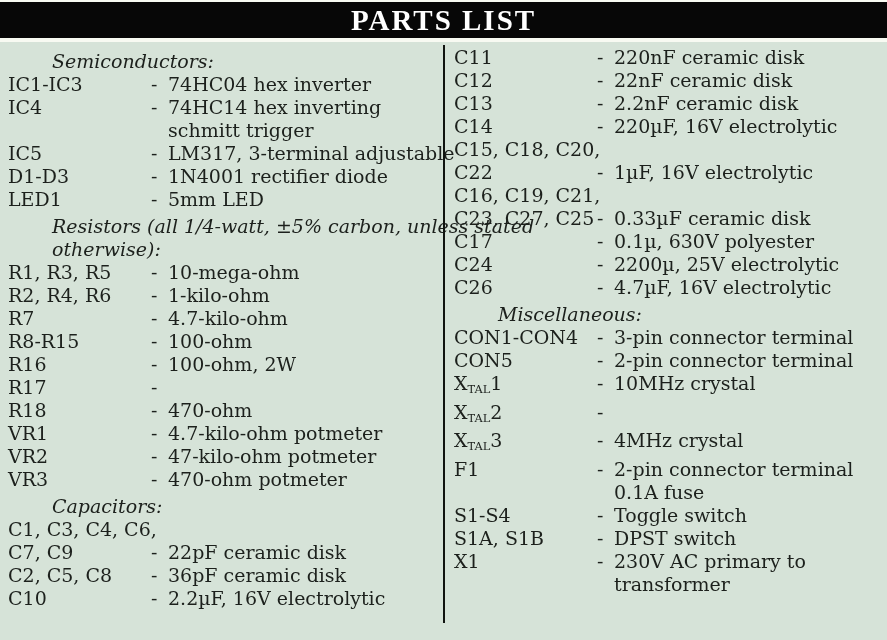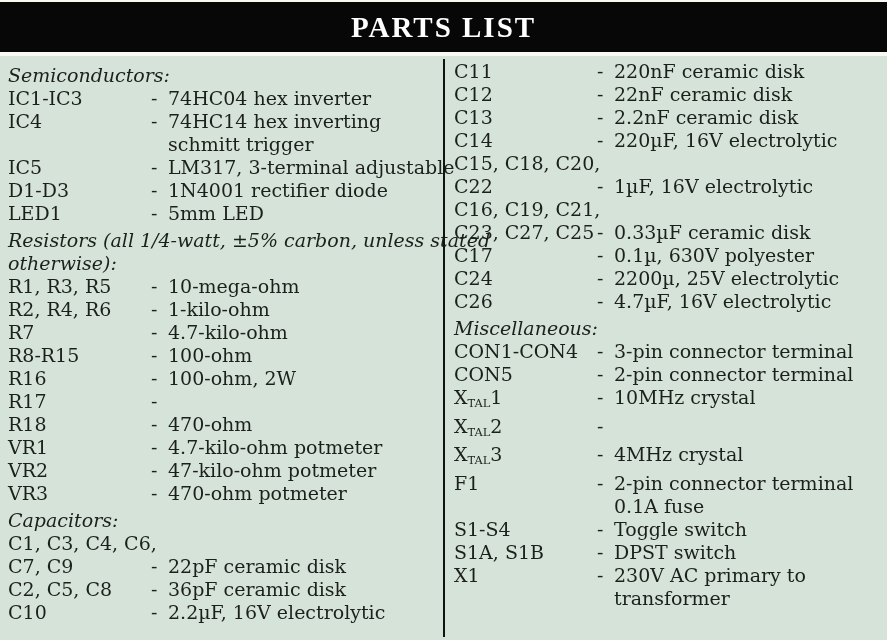--- a/index.html
+++ b/index.html
@@ -6,35 +6,35 @@
     --bg:#d6e3d8; --header-bg:#070707; --header-fg:#ffffff;
     --fg:#1c201c; --rule:#101410; --trim:#f8faf2;
   }
   *{margin:0;padding:0;box-sizing:border-box;}
   html,body{width:887px;height:640px;overflow:hidden;}
   body{background:var(--bg);font-family:"DejaVu Serif",serif;color:var(--fg);}
   .page{position:relative;width:887px;height:640px;}
   .trim{width:887px;background:var(--trim);}
   .trim.top{height:2px;}
   .trim.bottom{height:4px;}
-  .header{width:887px;height:50px;background:var(--header-bg);
+  .header{width:887px;height:36px;background:var(--header-bg);
           display:flex;align-items:center;justify-content:center;}
   .title{font-family:"Liberation Serif",serif;font-weight:bold;font-size:29px;
          letter-spacing:2px;color:var(--header-fg);line-height:1;}
   .content{position:relative;width:887px;height:598px;}
   .col{position:absolute;top:4px;}
   .col.left{left:8px;width:433px;}
   .col.right{left:454px;width:412px;}
   .divider{position:absolute;left:443px;top:3px;width:2px;height:578px;background:var(--rule);}
   .row{display:flex;line-height:23px;font-size:19px;white-space:nowrap;}
   .term{width:143px;flex:0 0 143px;white-space:nowrap;}
   .dash{width:17px;flex:0 0 17px;}
   .desc{flex:1;white-space:nowrap;}
   .section-block{margin-top:4px;}
-  .section-line{font-style:italic;line-height:23px;font-size:19px;white-space:nowrap;}
+  .section-line{font-style:italic;line-height:23px;font-size:19px;white-space:nowrap;margin-left:44px;}
   sub{font-size:0.6em;vertical-align:-0.22em;letter-spacing:0;}
 </style>
 </head>
 <body>
 
 <div class="page">
   <div class="trim top"></div>
   <div class="header">
     <span class="title">PARTS LIST</span>
   </div>

